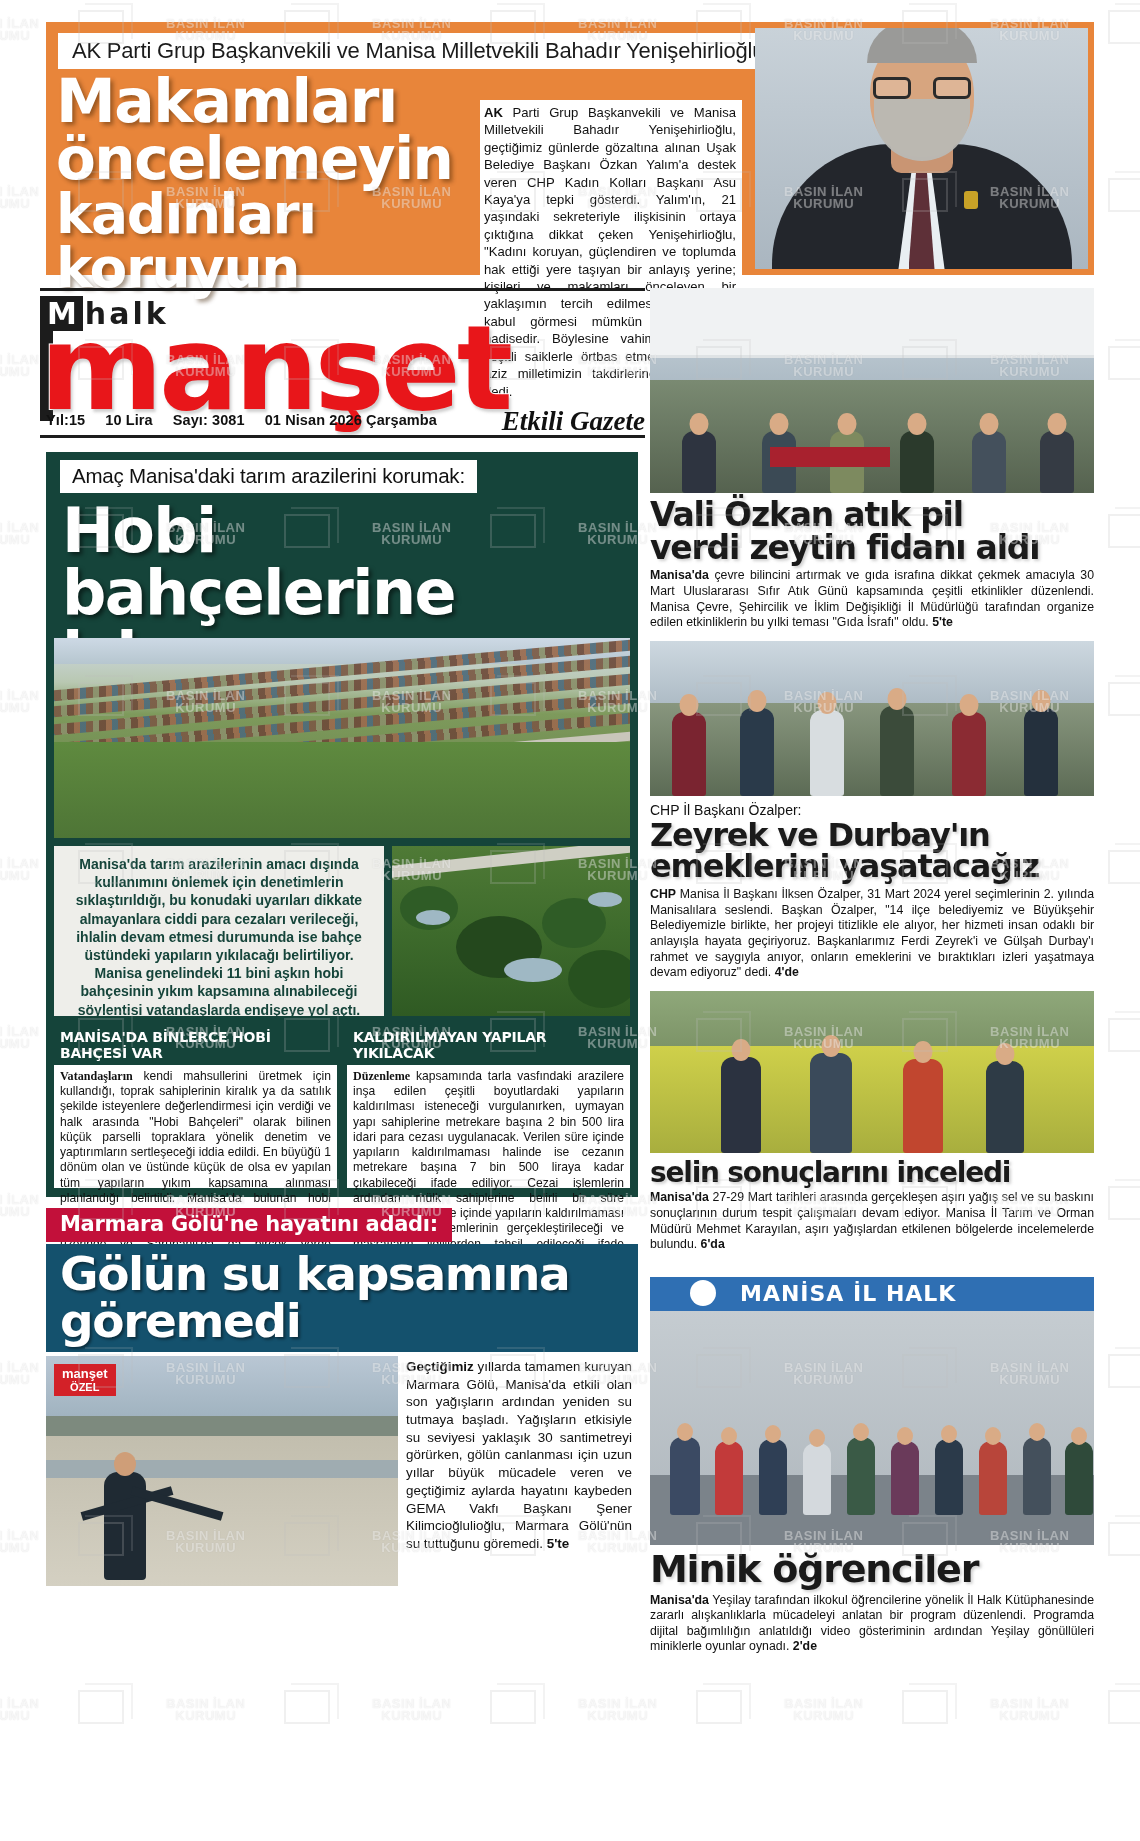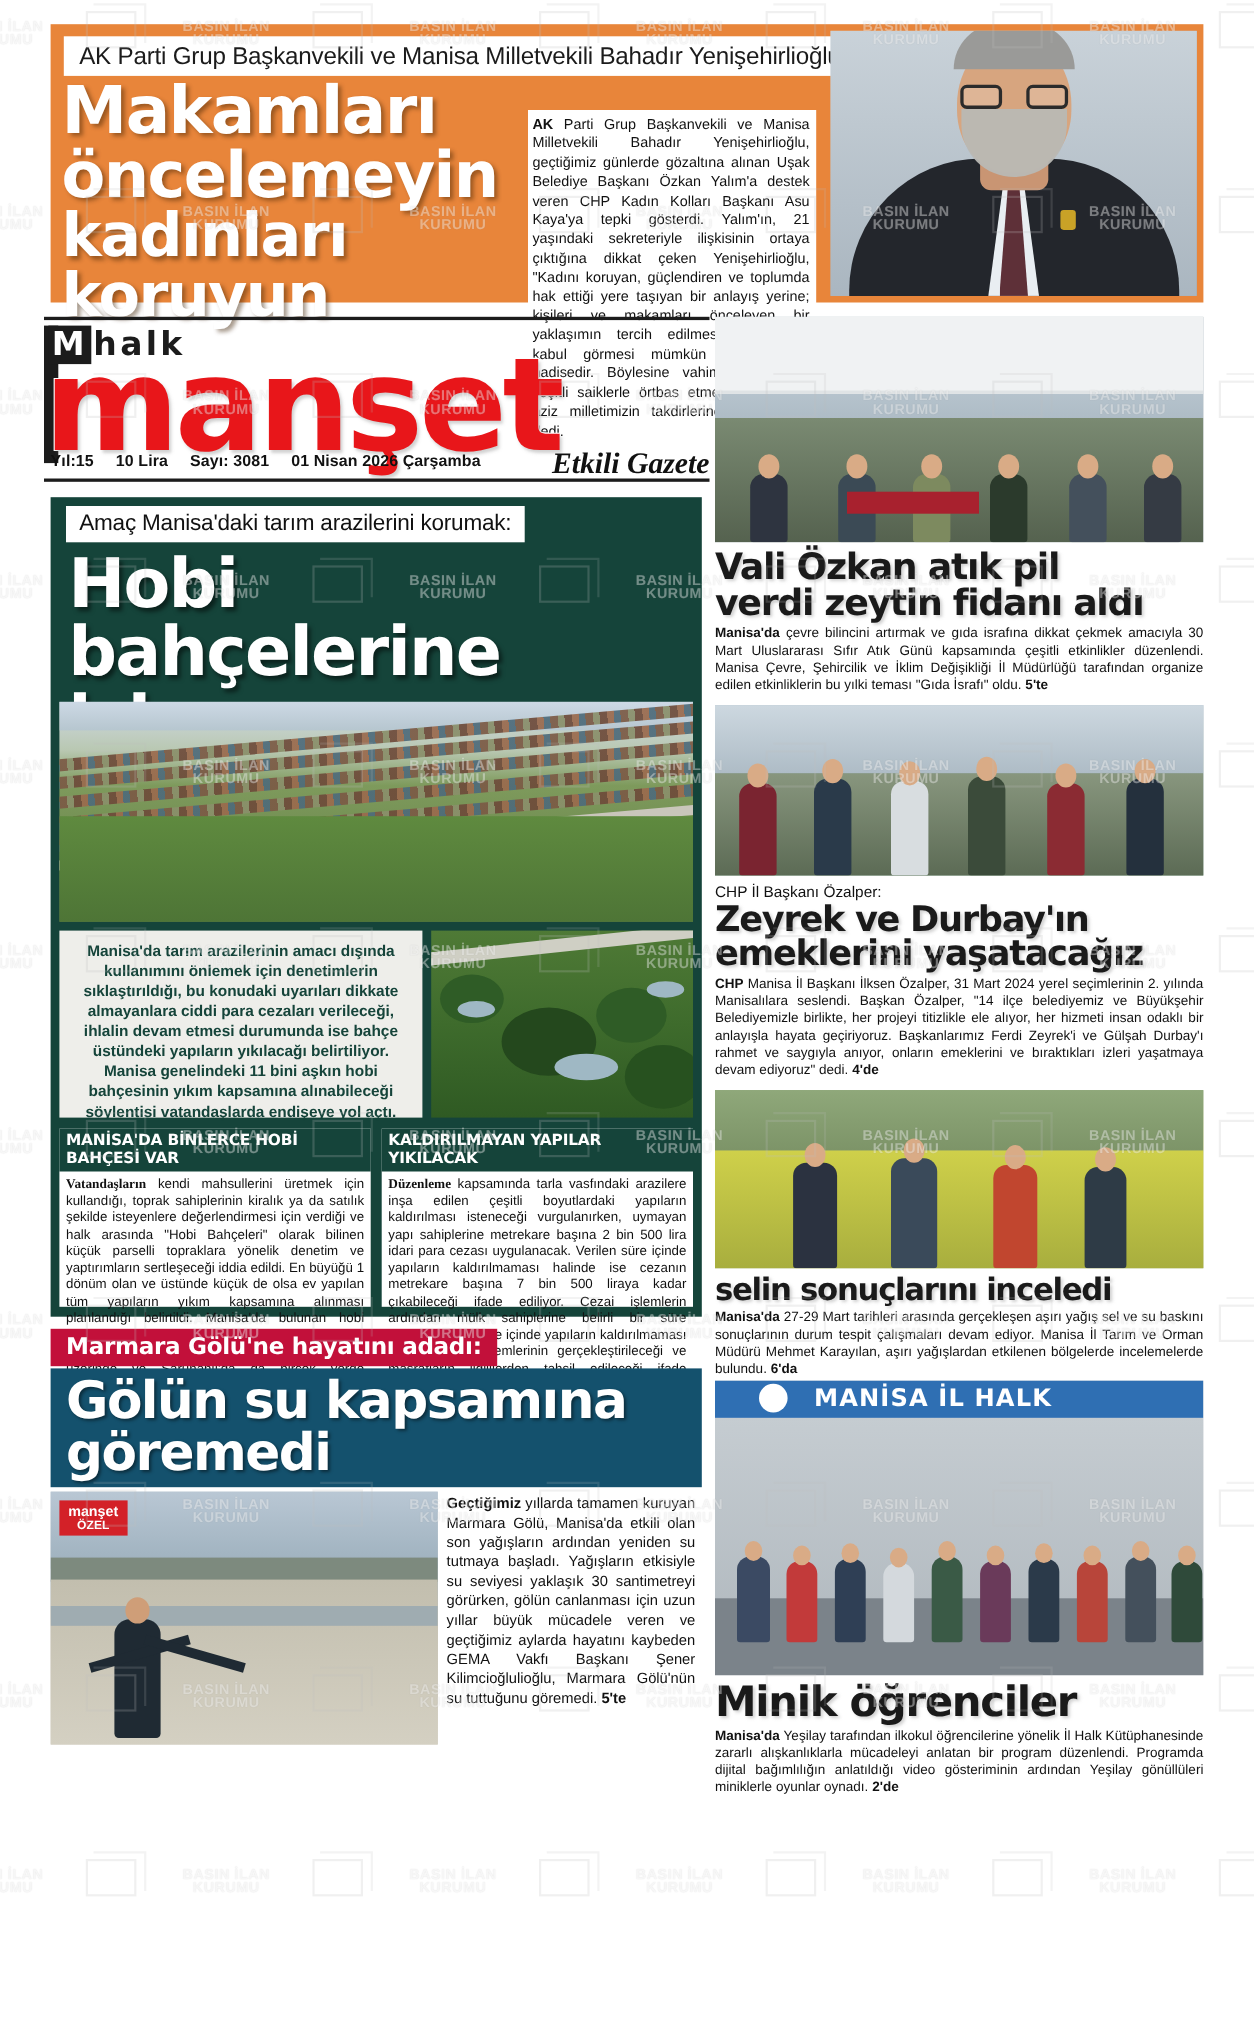--- a/index.html
+++ b/index.html
@@ -472,21 +472,21 @@
               <div class="hd" style="bottom:88px;"></div>
             </div>
         </div>
       </div>
       <div class="rh" style="font-size:28px;margin-top:6px;">
         <div>selin sonuçlarını inceledi</div>
       </div>
       <div class="rbody"><b>Manisa'da</b><span> 27-29 Mart tarihleri arasında gerçekleşen aşırı yağış sel ve su baskını sonuçlarının durum tespit çalışmaları devam ediyor. Manisa İl Tarım ve Orman Müdürü Mehmet Karayılan, aşırı yağışlardan etkilenen bölgelerde incelemelerde bulundu.</span> <b>6'da</b></div>
     </div>
 
-    <div style="margin-top:2px;">
+    <div style="margin-top:24px;">
       <div class="rphoto" style="height:268px;background:linear-gradient(180deg,#d8dcdf,#b7bec3);">
         <div class="scene">
           <div style="position:absolute;left:0;top:0;width:100%;height:34px;background:#2f6fb3;"></div>
           <div style="position:absolute;left:90px;top:4px;color:#fff;font-family:'DejaVu Sans',sans-serif;font-weight:700;font-size:22px;letter-spacing:1px;">MANİSA İL HALK</div>
           <div style="position:absolute;left:40px;top:3px;width:26px;height:26px;border-radius:50%;background:#fff;"></div>
           <div style="position:absolute;left:0;top:34px;width:100%;height:234px;background:linear-gradient(180deg,#c5ccd1,#aeb6bc);"></div>
           <div style="position:absolute;left:0;bottom:0;width:100%;height:70px;background:#7b838a;"></div>
           <div class="fig" style="left:14px;bottom:30px;">
               <div class="bd" style="background:#3b4a63;height:78px;width:30px;"></div>
               <div class="hd" style="bottom:74px;width:16px;height:18px;"></div>

